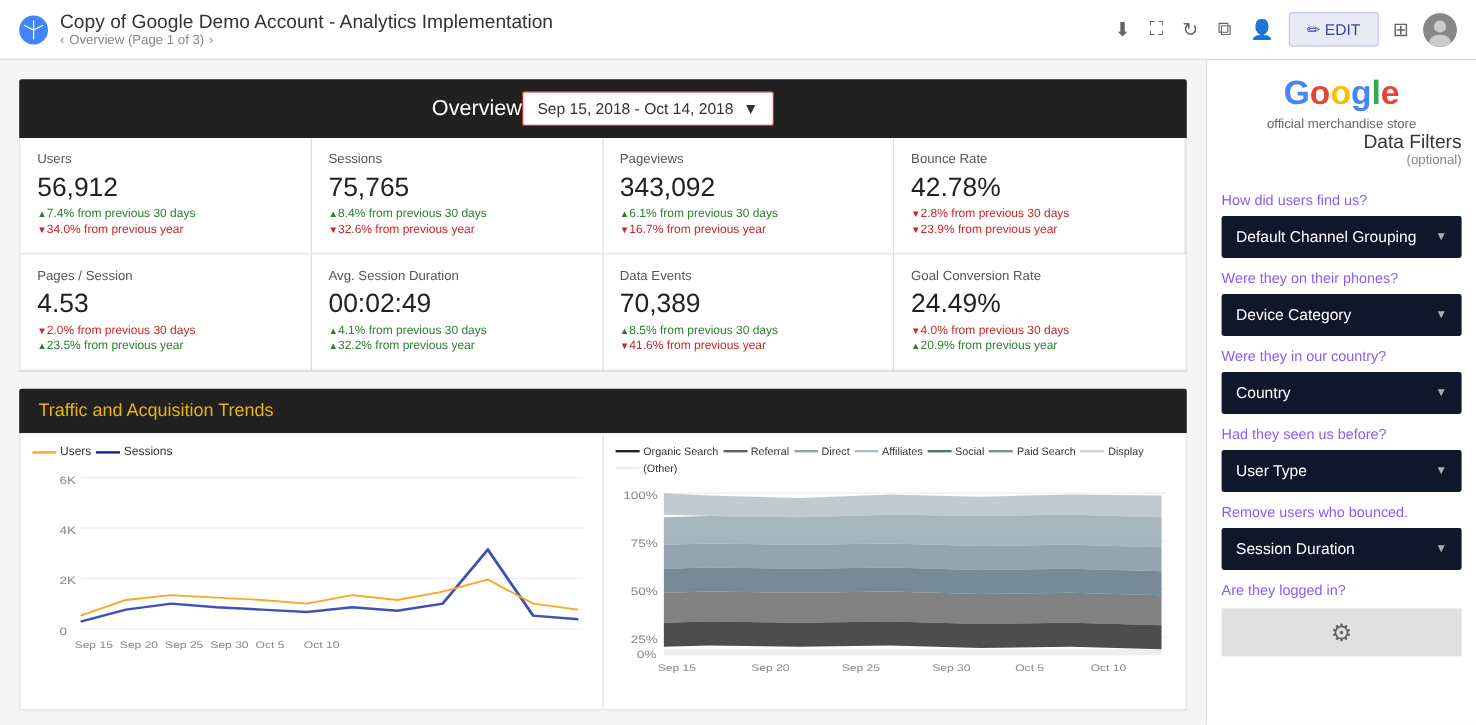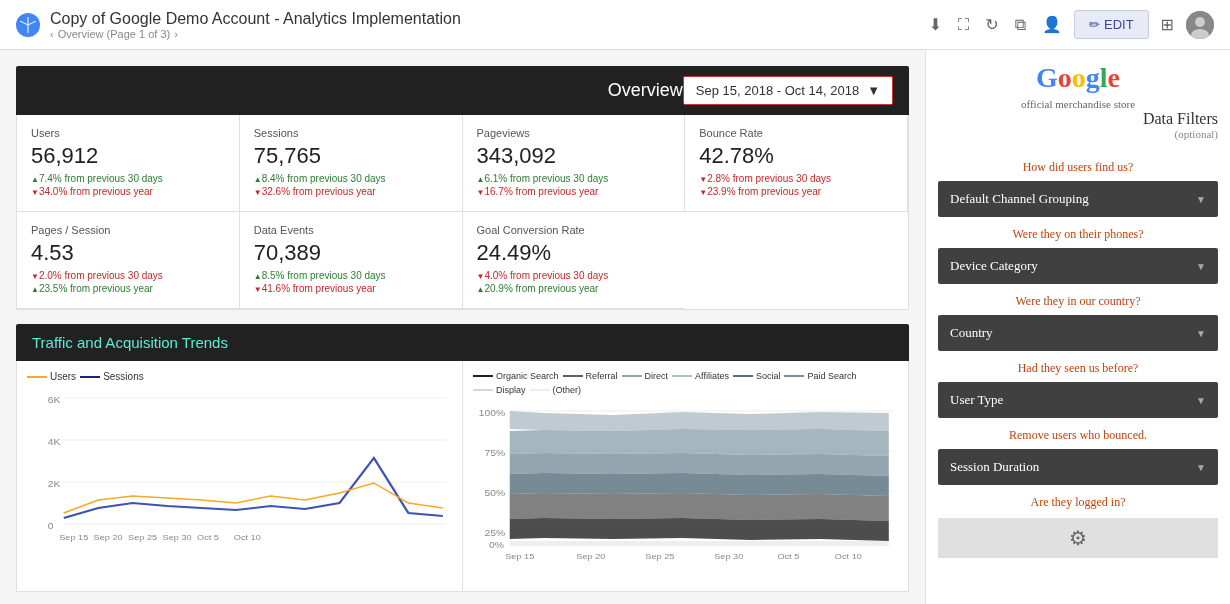--- a/index.html
+++ b/index.html
@@ -16,61 +16,61 @@
     .edit-btn { background: #e8eaf6; border: 1px solid #c5cae9; color: #3c4899; padding: 6px 14px; border-radius: 3px; cursor: pointer; font-size: 13px; display: flex; align-items: center; gap: 4px; }
     .avatar { width: 28px; height: 28px; border-radius: 50%; background: #888; overflow: hidden; display: flex; align-items: center; justify-content: center; }
 
     
     .main { display: flex; height: calc(604px - 50px); }
     
     
     .content { flex: 1; padding: 16px; overflow-y: auto; background: #f5f5f5; }
     
     
-    .overview-header { background: #212121; color: white; padding: 10px 16px; border-radius: 2px 2px 0 0; display: flex; align-items: center; justify-content: flex-end; }
+    .overview-header { background: #212121; color: white; padding: 10px 16px; border-radius: 2px 2px 0 0; display: flex; align-items: center; justify-content: center; }
     .overview-title { font-size: 18px; font-weight: 400; }
     .date-selector { background: #fff; border: 1px solid #d32f2f; color: #333; padding: 6px 12px; border-radius: 2px; display: flex; align-items: center; gap: 8px; font-size: 13px; cursor: pointer; }
 
     
     .metrics-grid { display: grid; grid-template-columns: repeat(4, 1fr); background: #fff; border: 1px solid #e0e0e0; border-top: none; }
     .metric-cell { padding: 12px 14px; border-right: 1px solid #e0e0e0; border-bottom: 1px solid #e0e0e0; }
     .metric-cell:last-child { border-right: none; }
     .metric-label { font-size: 11px; color: #555; margin-bottom: 4px; }
     .metric-value { font-size: 22px; font-weight: 300; color: #212121; margin-bottom: 4px; }
     .metric-change { font-size: 10px; display: flex; align-items: center; gap: 0; margin-bottom: 2px; }
     .metric-change.up { color: #2e7d32; }
     .metric-change.down { color: #c62828; }
     .arrow-up::before { content: "▲"; font-size: 8px; }
     .arrow-down::before { content: "▼"; font-size: 8px; }
 
     
-    .traffic-header { background: #212121; color: #5eead4; padding: 10px 16px; border-radius: 2px 2px 0 0; margin-top: 14px; }
+    .traffic-header { background: #212121; color: #eab308; padding: 10px 16px; border-radius: 2px 2px 0 0; margin-top: 14px; }
     .traffic-title { font-size: 15px; font-weight: 400; }
     .charts-container { display: flex; gap: 0; background: #fff; border: 1px solid #e0e0e0; border-top: none; }
     .chart-box { flex: 1; padding: 10px; border-right: 1px solid #e0e0e0; height: 230px; position: relative; }
     .chart-box:last-child { border-right: none; }
     .chart-legend { display: flex; flex-wrap: wrap; gap: 4px; margin-bottom: 6px; font-size: 10px; }
     .legend-item { display: flex; align-items: center; gap: 3px; }
     .legend-dot { width: 20px; height: 2px; }
     .chart-area { width: 100%; height: 180px; position: relative; }
 
     
-    .sidebar { width: 305px; background: #fff; border-left: 1px solid #e0e0e0; overflow-y: auto; font-family: Liberation Serif, serif; }
+    .sidebar { width: 225px; background: #fff; border-left: 1px solid #e0e0e0; overflow-y: auto; }
     .sidebar-content { padding: 12px; }
     .google-logo { text-align: center; margin-bottom: 4px; }
     .google-text { font-size: 28px; font-weight: bold; }
     .g-blue { color: #4285f4; }
     .g-red { color: #ea4335; }
     .g-yellow { color: #fbbc04; }
     .g-green { color: #34a853; }
     .store-name { text-align: center; font-size: 11px; color: #666; margin-bottom: 0; }
     .data-filters-title { font-size: 16px; font-weight: 400; text-align: right; color: #333; }
     .data-filters-subtitle { font-size: 11px; color: #888; text-align: right; margin-bottom: 20px; }
-    .filter-question { font-size: 12px; color: #c2410c; text-align: center; margin-bottom: 6px; margin-top: 10px; }
-    .filter-dropdown { width: 100%; background: #404040; color: white; padding: 10px 12px; border: none; border-radius: 2px; cursor: pointer; display: flex; justify-content: space-between; align-items: center; font-size: 13px; margin-bottom: 4px; }
+    .filter-question { font-size: 12px; color: #8b5cf6; text-align: left; margin-bottom: 6px; margin-top: 10px; }
+    .filter-dropdown { width: 100%; background: #0f172a; color: white; padding: 10px 12px; border: none; border-radius: 2px; cursor: pointer; display: flex; justify-content: space-between; align-items: center; font-size: 13px; margin-bottom: 4px; }
     .filter-dropdown-arrow { color: #aaa; font-size: 10px; }
     
     
     .gear-section { background: #e0e0e0; padding: 8px; display: flex; justify-content: center; align-items: center; height: 40px; }
     
     
     svg { overflow: visible; }
   </style>
 </head>
 <body>
@@ -181,20 +181,32 @@
           <div class="metric-change down">
             <span class="arrow-down"></span>
             <span> 2.0% from previous 30 days</span>
           </div>
           <div class="metric-change up">
             <span class="arrow-up"></span>
             <span> 23.5% from previous year</span>
           </div>
         </div>
         <div class="metric-cell">
+          <div class="metric-label">Avg. Session Duration</div>
+          <div class="metric-value">00:02:49</div>
+          <div class="metric-change up">
+            <span class="arrow-up"></span>
+            <span> 4.1% from previous 30 days</span>
+          </div>
+          <div class="metric-change up">
+            <span class="arrow-up"></span>
+            <span> 32.2% from previous year</span>
+          </div>
+        </div>
+        <div class="metric-cell">
           <div class="metric-label">Data Events</div>
           <div class="metric-value">70,389</div>
           <div class="metric-change up">
             <span class="arrow-up"></span>
             <span> 8.5% from previous 30 days</span>
           </div>
           <div class="metric-change down">
             <span class="arrow-down"></span>
             <span> 41.6% from previous year</span>
           </div>

